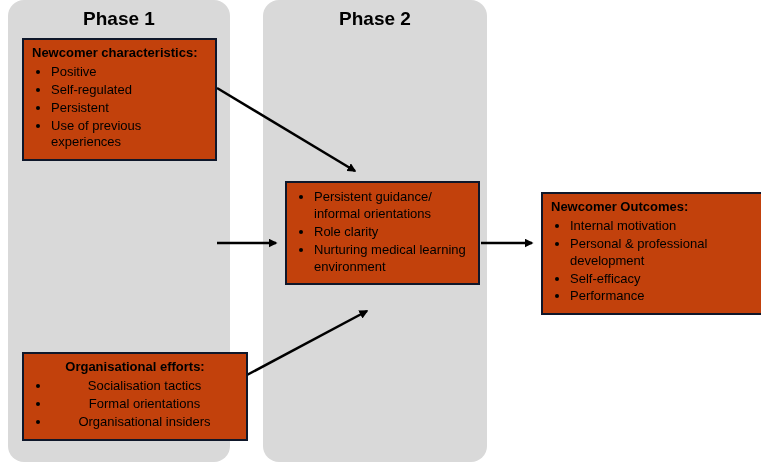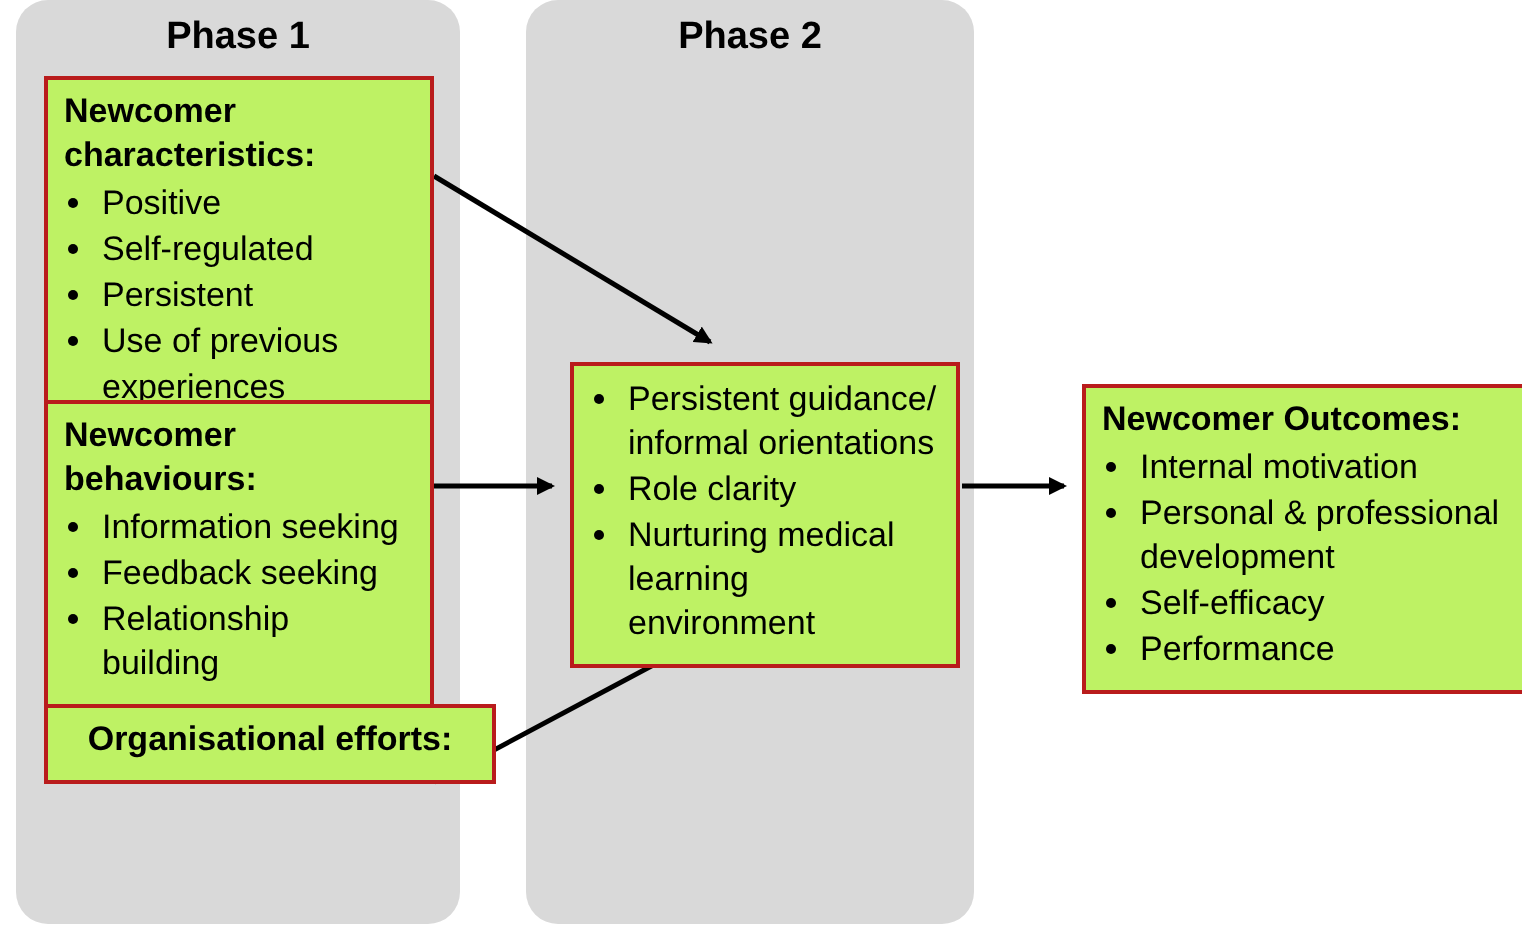--- a/index.html
+++ b/index.html
@@ -26,24 +26,24 @@
     position: absolute;
     top: 8px;
     left: 0;
     width: 100%;
     text-align: center;
     font-weight: bold;
     font-size: 19px;
   }
   .box {
     position: absolute;
-    background: #bef264;
-    border: 2px solid #b91c1c;
+    background: #c2410c;
+    border: 2px solid #0f172a;
     padding: 5px 8px 7px 8px;
-    font-size: 17px;
+    font-size: 13px;
     line-height: 1.3;
     box-sizing: border-box;
   }
   .box-title {
     font-weight: bold;
     margin: 0 0 2px 0;
   }
   .box ul {
     margin: 0;
     padding-left: 19px;
@@ -91,31 +91,28 @@
   <div class="box box-characteristics">
     <div class="box-title">Newcomer characteristics:</div>
     <ul>
       <li>Positive</li>
       <li>Self-regulated</li>
       <li>Persistent</li>
       <li>Use of previous experiences</li>
     </ul>
   </div>
 
-  <div class="box box-behaviours">
-    <div class="box-title">Newcomer behaviours:</div>
-    <ul>
-      <li>Information seeking</li>
-      <li>Feedback seeking</li>
-      <li>Relationship building</li>
-    </ul>
-  </div>
 
   <div class="box box-organisational">
     <div class="box-title">Organisational efforts:</div>
+    <ul>
+      <li>Socialisation tactics</li>
+      <li>Formal orientations</li>
+      <li>Organisational insiders</li>
+    </ul>
   </div>
 
   <div class="box box-adjustments">
     <ul>
       <li>Persistent guidance/ informal orientations</li>
       <li>Role clarity</li>
       <li>Nurturing medical learning environment</li>
     </ul>
   </div>
 

